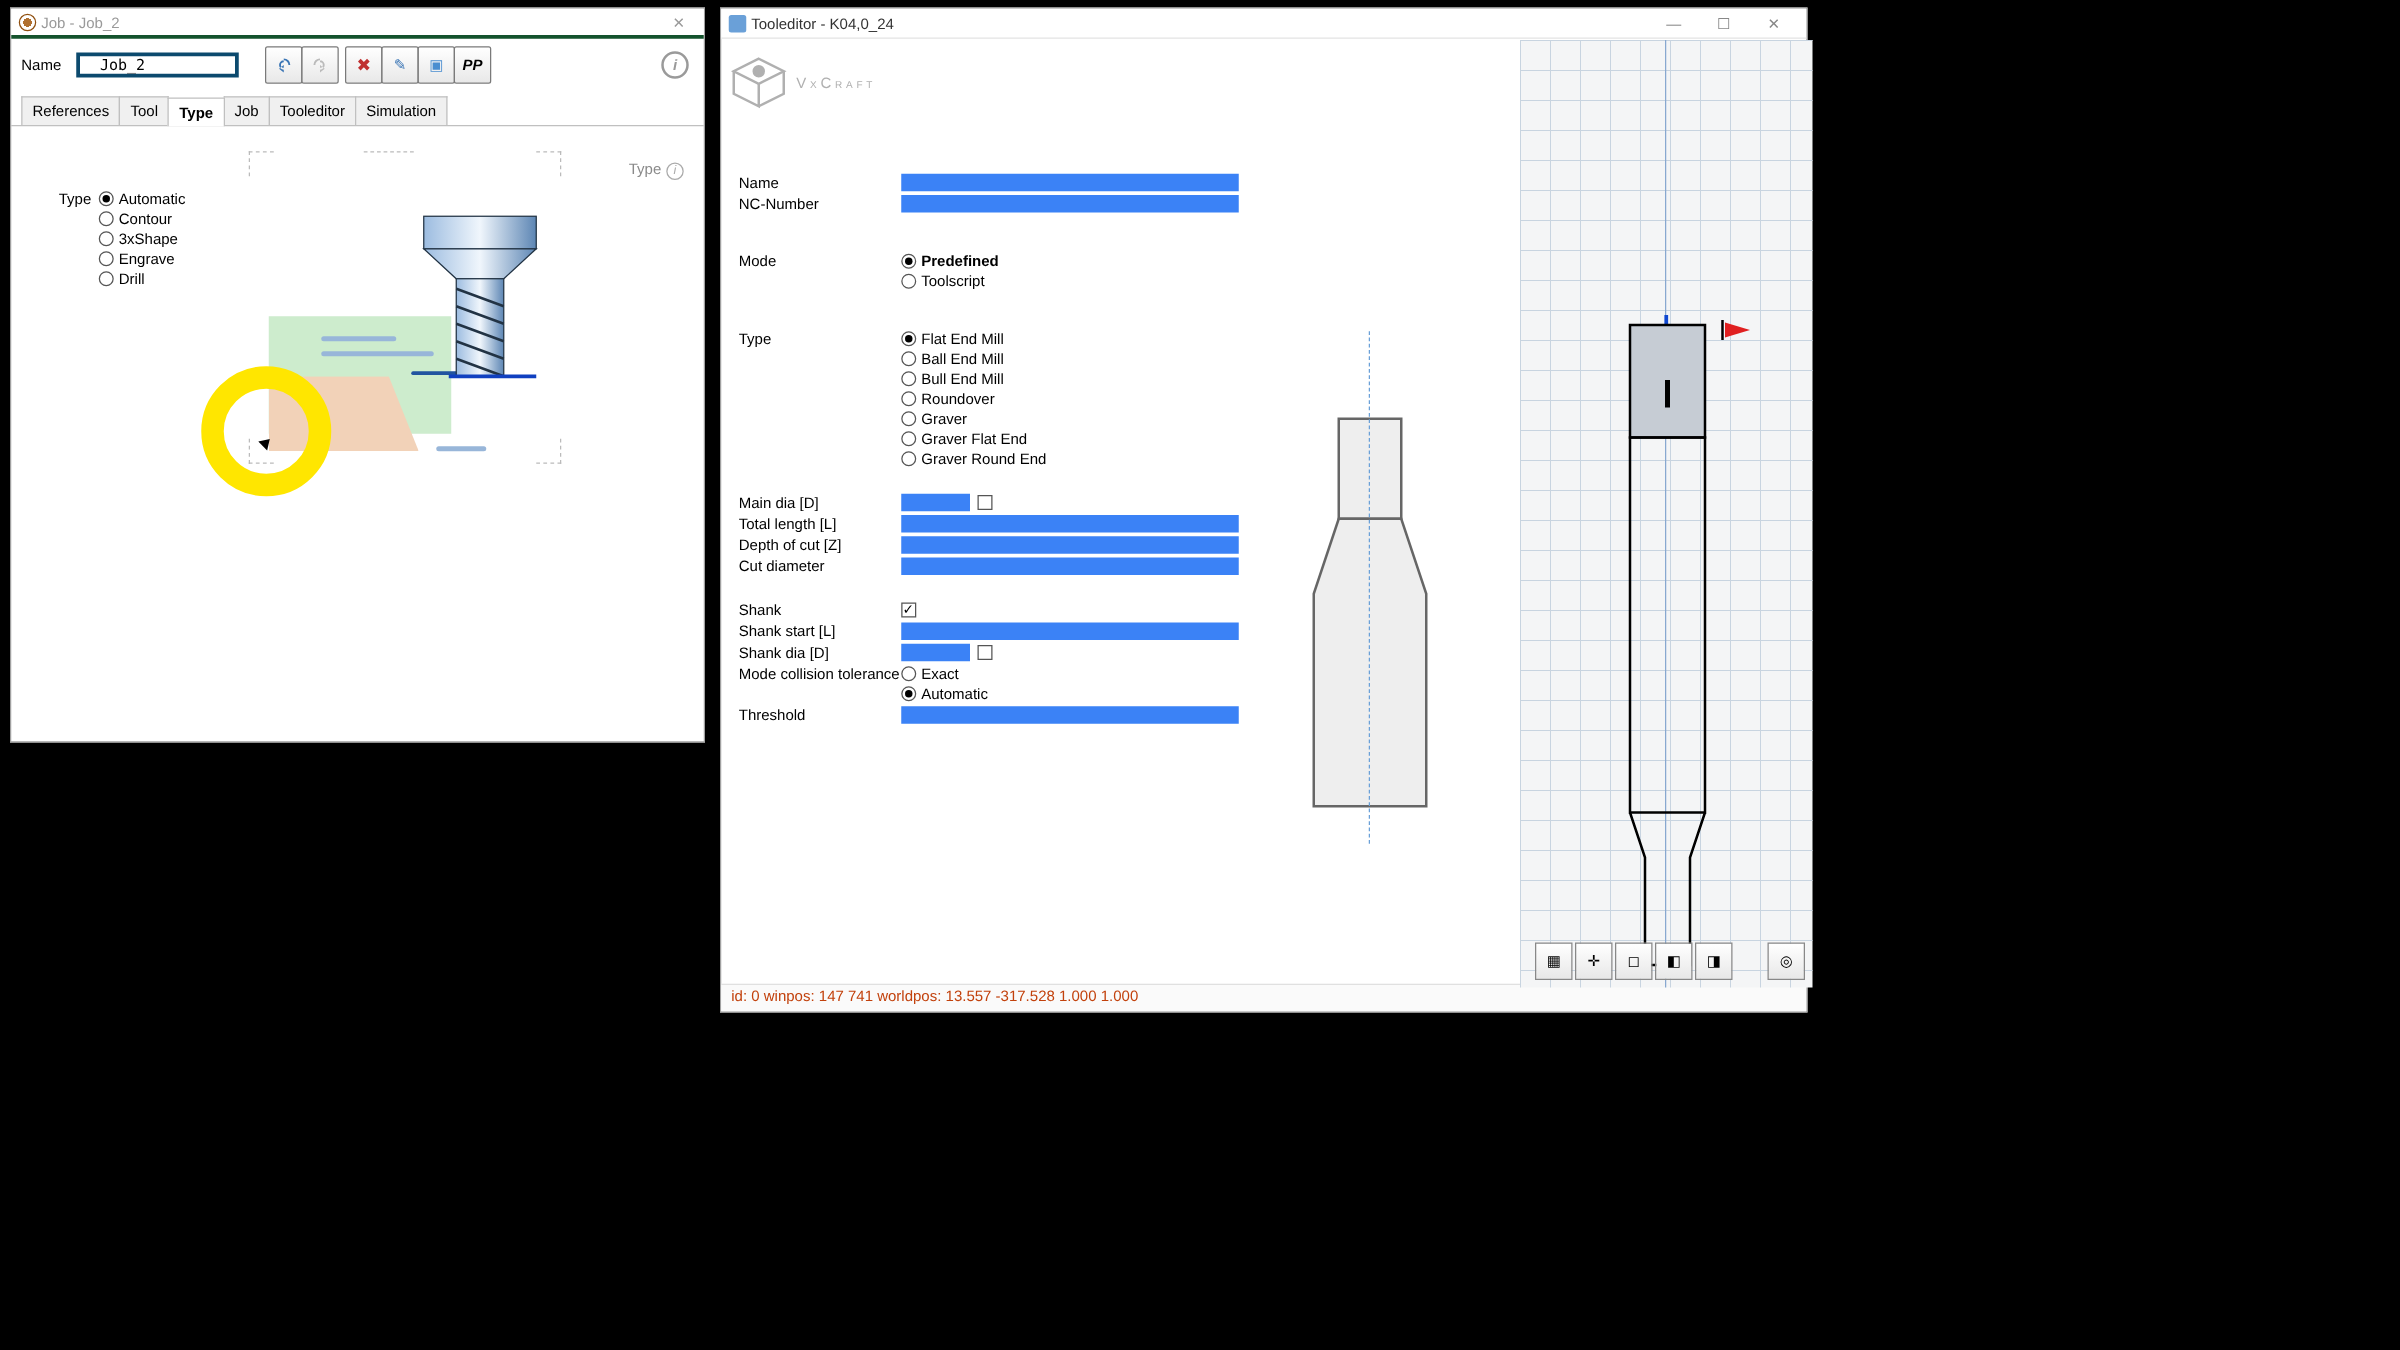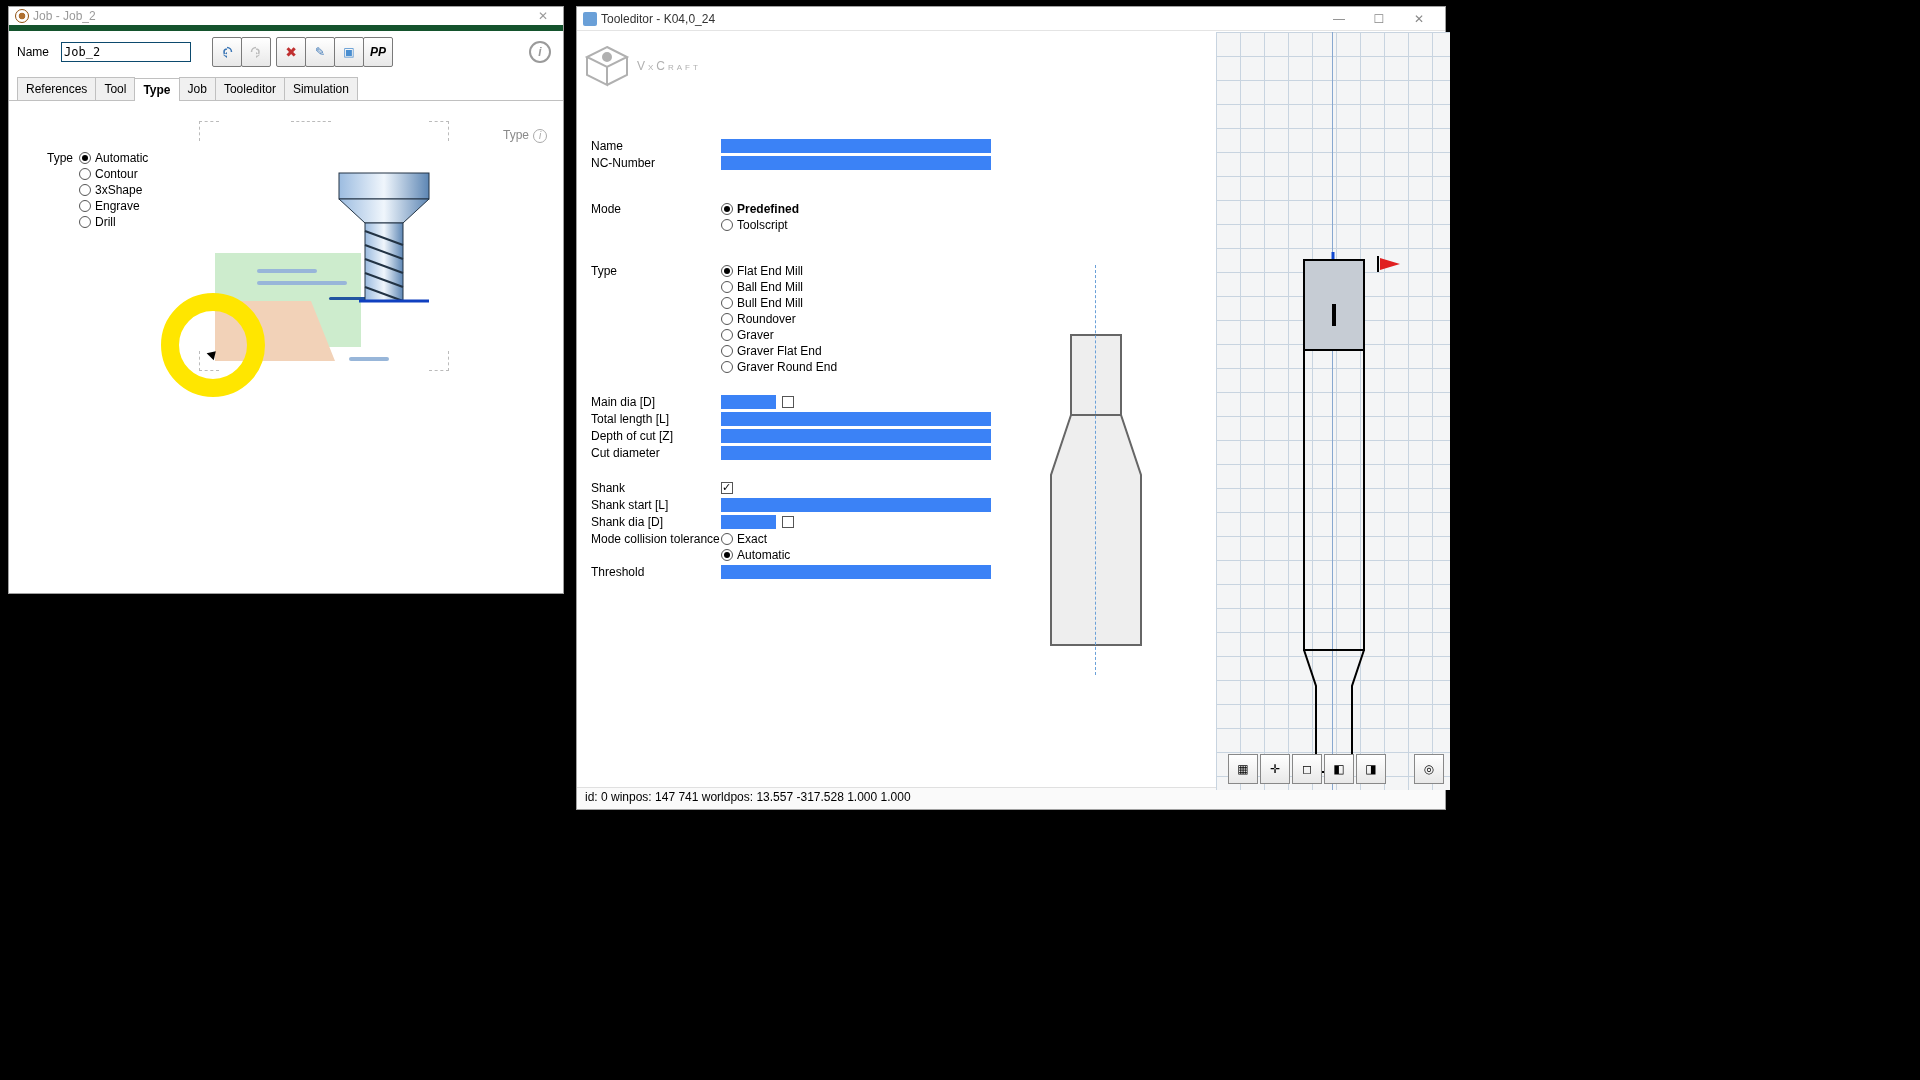--- a/index.html
+++ b/index.html
@@ -3,29 +3,29 @@
 <meta charset="utf-8">
 <style>
 * { box-sizing: border-box; margin: 0; padding: 0; font-family: "Segoe UI", Tahoma, sans-serif; font-size: 12px; }
 body { width: 1920px; height: 1080px; background: #000; position: relative; overflow: hidden; }
 
 
 .win-job {
   position: absolute; left: 8px; top: 6px; width: 556px; height: 588px;
   background: #fff; border: 1px solid #a0a0a0; box-shadow: 2px 2px 6px rgba(0,0,0,.2);
 }
-.titlebar { height: 24px; background: #fff; display: flex; align-items: center; padding: 0 6px; border-bottom: 6px solid #14532d; }
+.titlebar { height: 24px; background: #fff; display: flex; align-items: center; padding: 0 6px; border-bottom: 3px solid #14532d; }
 .titlebar .ico { width: 14px; height: 14px; margin-right: 4px; display: inline-block; }
 .ico-gear { background: radial-gradient(circle,#b07030 40%,transparent 42%); border:1px solid #905010; border-radius:50%; }
 .titlebar .title { color: #9a9a9a; flex: 1; }
 .titlebar .x { width: 28px; text-align: center; color: #9a9a9a; }
 
 .name-row { padding: 6px 8px; display: flex; align-items: center; gap: 8px; }
 .name-row label { width: 36px; }
-.name-row input { width: 130px; height: 20px; border: 1px solid #0c4a6e; padding: 0 2px; font-family: monospace,Tahoma; }
+.name-row input { width: 130px; height: 20px; border: 3px solid #0c4a6e; padding: 0 16px; font-family: monospace,Tahoma; }
 .toolbar { display: inline-flex; margin-left: 8px; }
 .tbtn { width: 30px; height: 30px; border: 1px solid #7a7a7a; background: linear-gradient(#fff,#e8e8e8); display:flex; align-items:center; justify-content:center; border-radius:2px; margin-left:-1px;}
 .tgroup { display:inline-flex; margin-left:6px; }
 .info-badge { width:22px; height:22px; border:2px solid #9a9a9a; border-radius:50%; display:flex; align-items:center; justify-content:center; color:#9a9a9a; font-style:italic; font-weight:bold; margin-left:auto; margin-right:4px;}
 
 .tabs { display: flex; padding: 0 8px; border-bottom: 1px solid #c0c0c0; margin-top:4px; }
 .tab { padding: 4px 8px; border: 1px solid #c0c0c0; border-bottom: none; margin-right: -1px; background: #f0f0f0; cursor:pointer; }
 .tab.active { background: #fff; font-weight: bold; position:relative; top:1px; }
 
 .job-body { padding: 6px 10px; position:relative; height: calc(100% - 110px); }
@@ -65,21 +65,21 @@
 .frow > label { width:130px; }
 .txt { height:14px; border:7px solid #3b82f6; padding:0 4px; font-family:Tahoma,monospace;text-align:right; }
 .txt.w270 { width:270px; }
 .txt.w55 { width:55px; }
 .cbox { width:12px; height:12px; border:1px solid #555; display:inline-block; }
 .cbox.checked::after{ content:"✓"; font-size:11px; position:relative; top:-3px; left:0; }
 
 .rcol-illus { position:absolute; left:424px; top:258px; width:190px; height:410px; }
 .dash-centerline { position:absolute; left:94px; top:0; height:410px; width:0; border-left:1px dashed #6aa0d8; }
 
-.status { position:absolute; bottom:0; left:0; right:0; height:22px; padding:2px 8px; color:#000000; border-top:1px solid #e0e0e0; background:#fafafa; }
+.status { position:absolute; bottom:0; left:0; right:0; height:22px; padding:2px 8px; color:#c2410c; border-top:1px solid #e0e0e0; background:#fafafa; }
 
 
 .grid-panel {
   position:absolute; left:1216px; top:32px; width:234px; height:758px;
   background:#f4f5f6;
   background-image:
     linear-gradient(#c8d4e0 1px, transparent 1px),
     linear-gradient(90deg,#c8d4e0 1px, transparent 1px);
   background-size: 24px 24px;
 }

